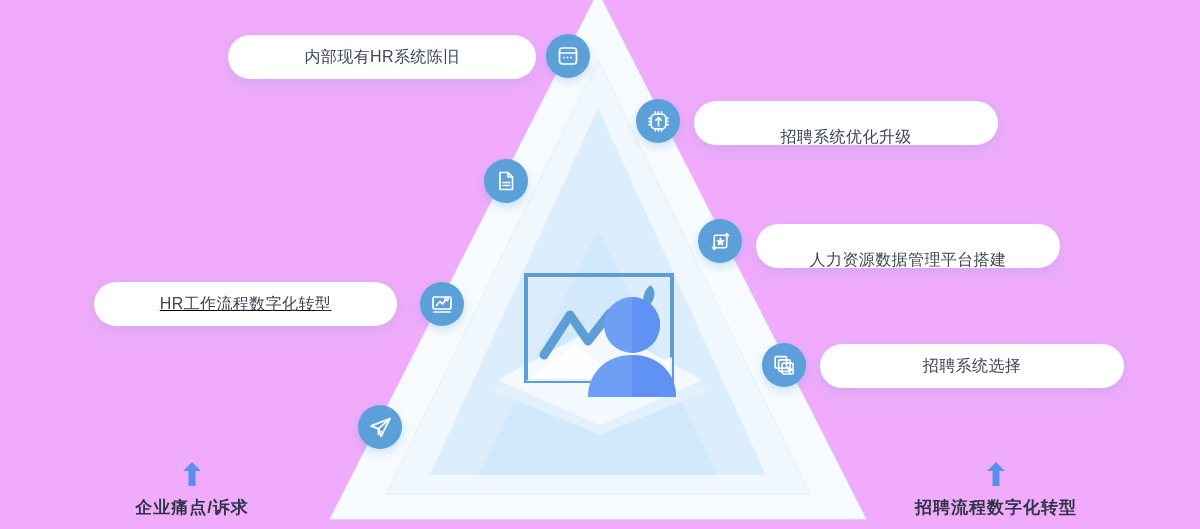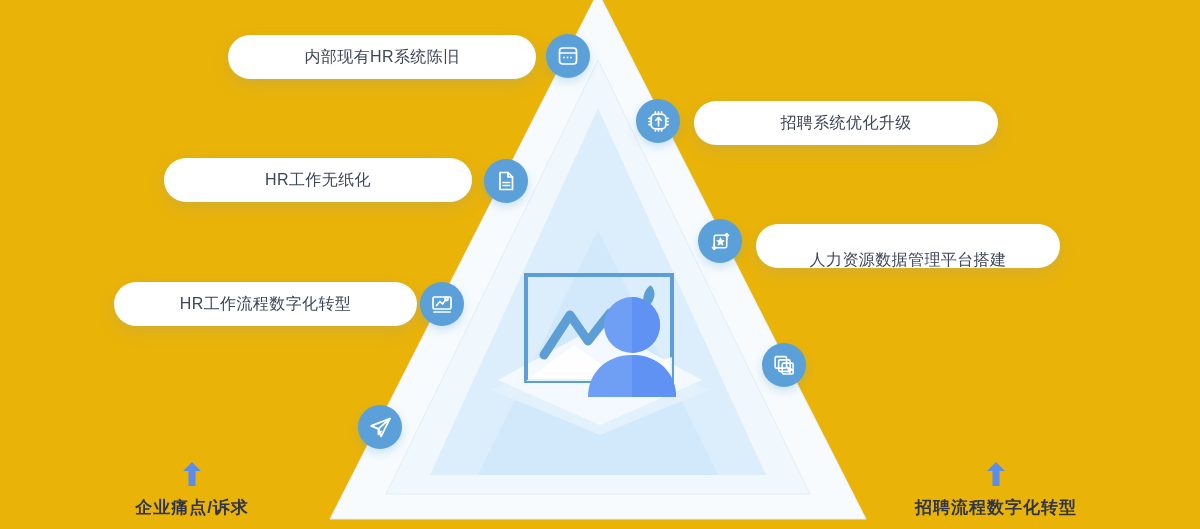--- a/index.html
+++ b/index.html
@@ -9,21 +9,21 @@
   }
   body {
     font-family: "Liberation Sans", "DejaVu Sans", sans-serif;
     -webkit-font-smoothing: antialiased;
   }
   #stage {
     position: relative;
     width: 1200px;
     height: 529px;
     overflow: hidden;
-    background: #eab308;
+    background: #f0abfc;
   }
 
   
   .tri-layer {
     position: absolute;
     left: 0;
     top: 0;
     width: 1200px;
     height: 529px;
     pointer-events: none;
@@ -138,53 +138,50 @@
   <div class="icon-badge" style="left:546px; top:34px;">
     <svg width="24" height="24" viewBox="0 0 24 24" fill="none" stroke="#ffffff" stroke-width="1.7" stroke-linecap="round" stroke-linejoin="round">
       <rect x="3.5" y="4" width="17" height="16" rx="3"></rect>
       <line x1="3.5" y1="9" x2="20.5" y2="9"></line>
       <circle cx="8" cy="13.5" r="0.9" fill="#ffffff" stroke="none"></circle>
       <circle cx="11.5" cy="13.5" r="0.9" fill="#ffffff" stroke="none"></circle>
       <circle cx="15" cy="13.5" r="0.9" fill="#ffffff" stroke="none"></circle>
     </svg>
   </div>
 
-  <div class="pill" style="left:164px; top:158px; width:308px;">
-    <span class="pill-text">HR工作无纸化</span>
-  </div>
   <div class="icon-badge" style="left:484px; top:159px;">
     <svg width="24" height="24" viewBox="0 0 24 24" fill="none" stroke="#ffffff" stroke-width="1.7" stroke-linecap="round" stroke-linejoin="round">
       <path d="M6 3.5h8l4.5 4.5v12.5H6z"></path>
       <path d="M14 3.5V8h4.5"></path>
       <line x1="9" y1="13.5" x2="15.5" y2="13.5"></line>
       <line x1="9" y1="16.5" x2="15.5" y2="16.5"></line>
     </svg>
   </div>
 
-  <div class="pill" style="left:114px; top:282px; width:303px;">
+  <div class="pill" style="left:94px; top:282px; width:303px;text-decoration:underline;">
     <span class="pill-text">HR工作流程数字化转型</span>
   </div>
   <div class="icon-badge" style="left:420px; top:282px;">
     <svg width="24" height="24" viewBox="0 0 24 24" fill="none" stroke="#ffffff" stroke-width="1.7" stroke-linecap="round" stroke-linejoin="round">
       <rect x="3" y="5" width="18" height="12" rx="1.5"></rect>
       <polyline points="6.5,13.5 10,9.5 12.5,12 16,7.5"></polyline>
       <circle cx="16.5" cy="7" r="1.6"></circle>
       <line x1="4" y1="20" x2="20" y2="20"></line>
     </svg>
   </div>
 
   <div class="icon-badge" style="left:358px; top:405px;">
     <svg width="25" height="25" viewBox="0 0 24 24" fill="none" stroke="#ffffff" stroke-width="1.7" stroke-linecap="round" stroke-linejoin="round">
       <path d="M21 3.5L3 10.5l7 2.8 2.6 7.2z"></path>
       <path d="M10 13.3L21 3.5"></path>
       <path d="M10 13.3v5.2l2.6-2.7"></path>
     </svg>
   </div>
 
-  <div class="pill" style="left:694px; top:101px; width:304px;">
+  <div class="pill" style="left:694px; top:101px; width:304px;align-items:flex-end;">
     <span class="pill-text">招聘系统优化升级</span>
   </div>
   <div class="icon-badge" style="left:636px; top:99px;">
     <svg width="25" height="25" viewBox="0 0 24 24" fill="none" stroke="#ffffff" stroke-width="1.6" stroke-linecap="round" stroke-linejoin="round">
       <rect x="5" y="5" width="14" height="14" rx="4"></rect>
       <line x1="9" y1="2.8" x2="9" y2="5"></line>
       <line x1="12" y1="2.8" x2="12" y2="5"></line>
       <line x1="15" y1="2.8" x2="15" y2="5"></line>
       <line x1="9" y1="19" x2="9" y2="21.2"></line>
       <line x1="12" y1="19" x2="12" y2="21.2"></line>
@@ -207,20 +204,23 @@
     <svg width="25" height="25" viewBox="0 0 24 24" fill="none" stroke="#ffffff" stroke-width="1.5" stroke-linecap="round" stroke-linejoin="round">
       <rect x="6" y="6" width="12" height="12" rx="1.6"></rect>
       <polygon points="12,8.6 13.1,10.9 15.6,11.2 13.8,13 14.3,15.5 12,14.3 9.7,15.5 10.2,13 8.4,11.2 10.9,10.9" fill="#ffffff" stroke="#ffffff" stroke-width="0.7"></polygon>
       <polyline points="18,9.5 18,4.6"></polyline>
       <polyline points="16.3,6.3 18,4.4 19.7,6.3"></polyline>
       <polyline points="6,14.5 6,19.4"></polyline>
       <polyline points="4.3,17.7 6,19.6 7.7,17.7"></polyline>
     </svg>
   </div>
 
+  <div class="pill" style="left:820px; top:344px; width:304px;">
+    <span class="pill-text">招聘系统选择</span>
+  </div>
   <div class="icon-badge" style="left:762px; top:343px;">
     <svg width="25" height="25" viewBox="0 0 24 24" fill="none" stroke="#ffffff" stroke-width="1.55" stroke-linecap="round" stroke-linejoin="round">
       <rect x="3" y="3.5" width="11" height="11" rx="1.4"></rect>
       <rect x="6.4" y="6.6" width="11" height="11" rx="1.4"></rect>
       <rect x="9.8" y="9.7" width="10.5" height="10.5" rx="1.4"></rect>
       <path d="M14.4 13.4l6 2.6-2.5 0.9-0.9 2.5z" fill="#ffffff" stroke="#ffffff" stroke-width="1.1"></path>
     </svg>
   </div>
 
   <div class="caption" style="left:72px; top:462px;">

